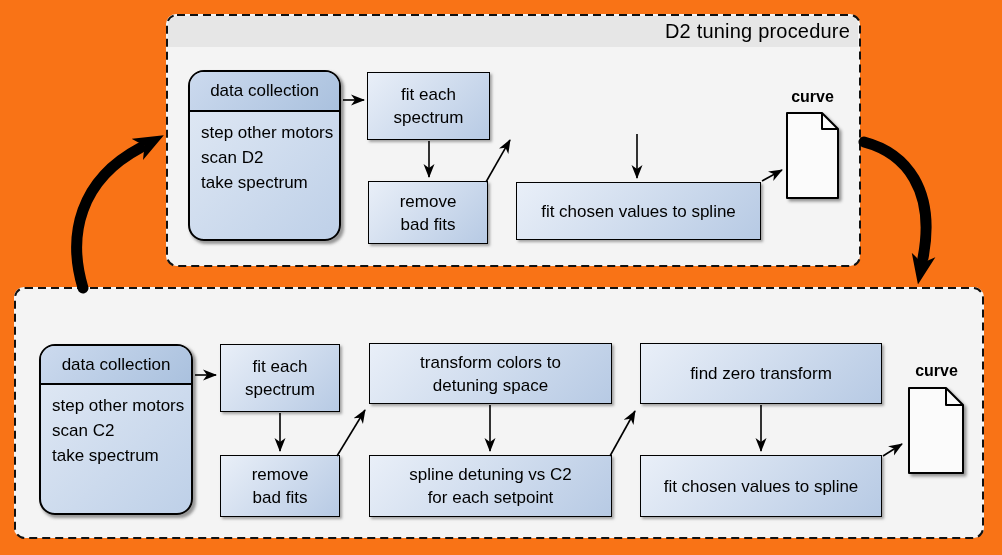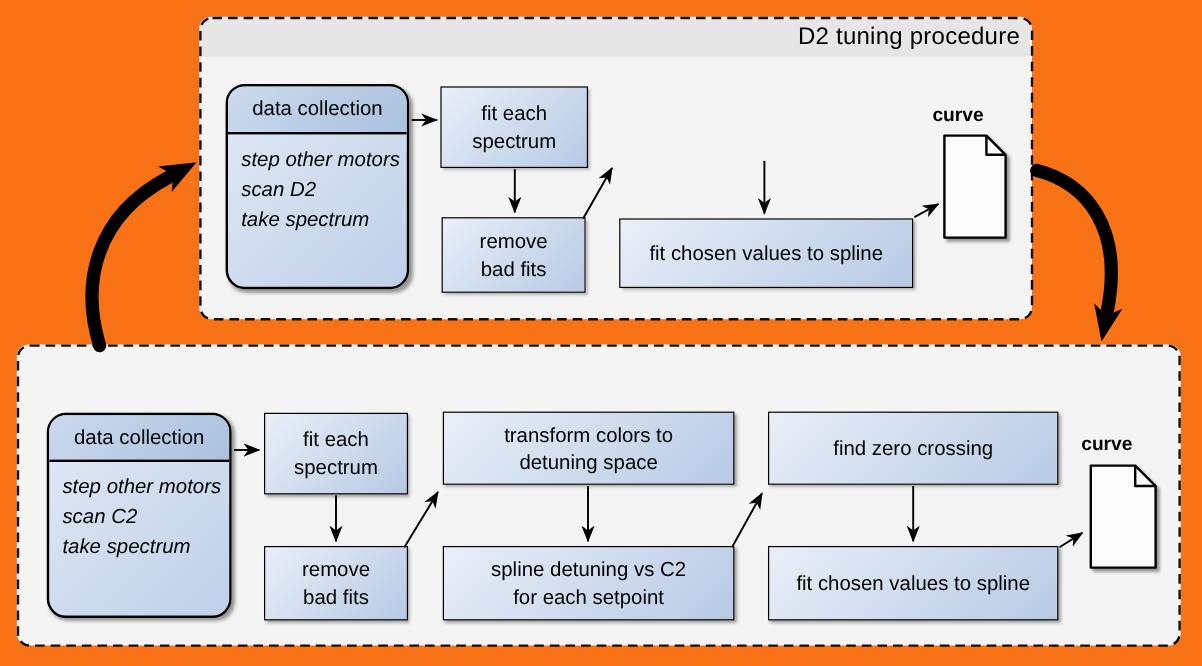--- a/index.html
+++ b/index.html
@@ -26,24 +26,24 @@
     box-sizing:border-box;overflow:hidden;
   }
   .dc-header{
     border-bottom:2px solid #000;
     background:linear-gradient(135deg,#ccdaee 0%,#aac1de 100%);
     display:flex;align-items:center;justify-content:center;
     font-size:17px;box-sizing:border-box;
   }
   .dc-body{
     padding:8px 0 0 11px;font-size:17px;line-height:25px;
-    white-space:pre-line;text-align:left;font-style:italic;
+    white-space:pre-line;text-align:left;
   }
   .curve-label{
-    position:absolute;font-size:16px;font-weight:bold;text-align:left;
+    position:absolute;font-size:16px;font-weight:bold;text-align:center;
   }
   #overlay{position:absolute;left:0;top:0;pointer-events:none;}
 </style>
 </head>
 <body>
 
 <div id="canvas">
 
   <div class="panel-bg" style="left:166px;top:14px;width:694px;height:252px;"></div>
   <div class="panel-band" style="left:168px;top:16px;width:690px;height:31px;">
@@ -74,21 +74,21 @@
   </div>
 
   <div class="fbox" style="left:220px;top:344px;width:120px;height:68px;">fit each
 spectrum</div>
   <div class="fbox" style="left:220px;top:455px;width:120px;height:62px;">remove
 bad fits</div>
   <div class="fbox" style="left:369px;top:343px;width:243px;height:61px;">transform colors to
 detuning space</div>
   <div class="fbox" style="left:369px;top:455px;width:243px;height:62px;">spline detuning vs C2
 for each setpoint</div>
-  <div class="fbox" style="left:640px;top:343px;width:242px;height:61px;">find zero crossing</div>
+  <div class="fbox" style="left:640px;top:343px;width:242px;height:61px;">find zero transform</div>
   <div class="fbox" style="left:640px;top:455px;width:242px;height:62px;">fit chosen values to spline</div>
   <div class="curve-label" style="left:901px;top:362px;width:71px;">curve</div>
 
   <svg id="overlay" width="1002" height="555" viewBox="0 0 1002 555">
     <defs>
       <marker id="athin" viewBox="0 0 14 12" refX="13" refY="6" markerWidth="14" markerHeight="12" markerUnits="userSpaceOnUse" orient="auto">
         <path d="M0,0.5 L14,6 L0,11.5 L4,6 Z" fill="#000"></path>
       </marker>
       <marker id="athick" viewBox="0 0 30 26" refX="3" refY="13" markerWidth="30" markerHeight="26" markerUnits="userSpaceOnUse" orient="auto">
         <path d="M0,1 L30,13 L0,25 L8,13 Z" fill="#000"></path>

